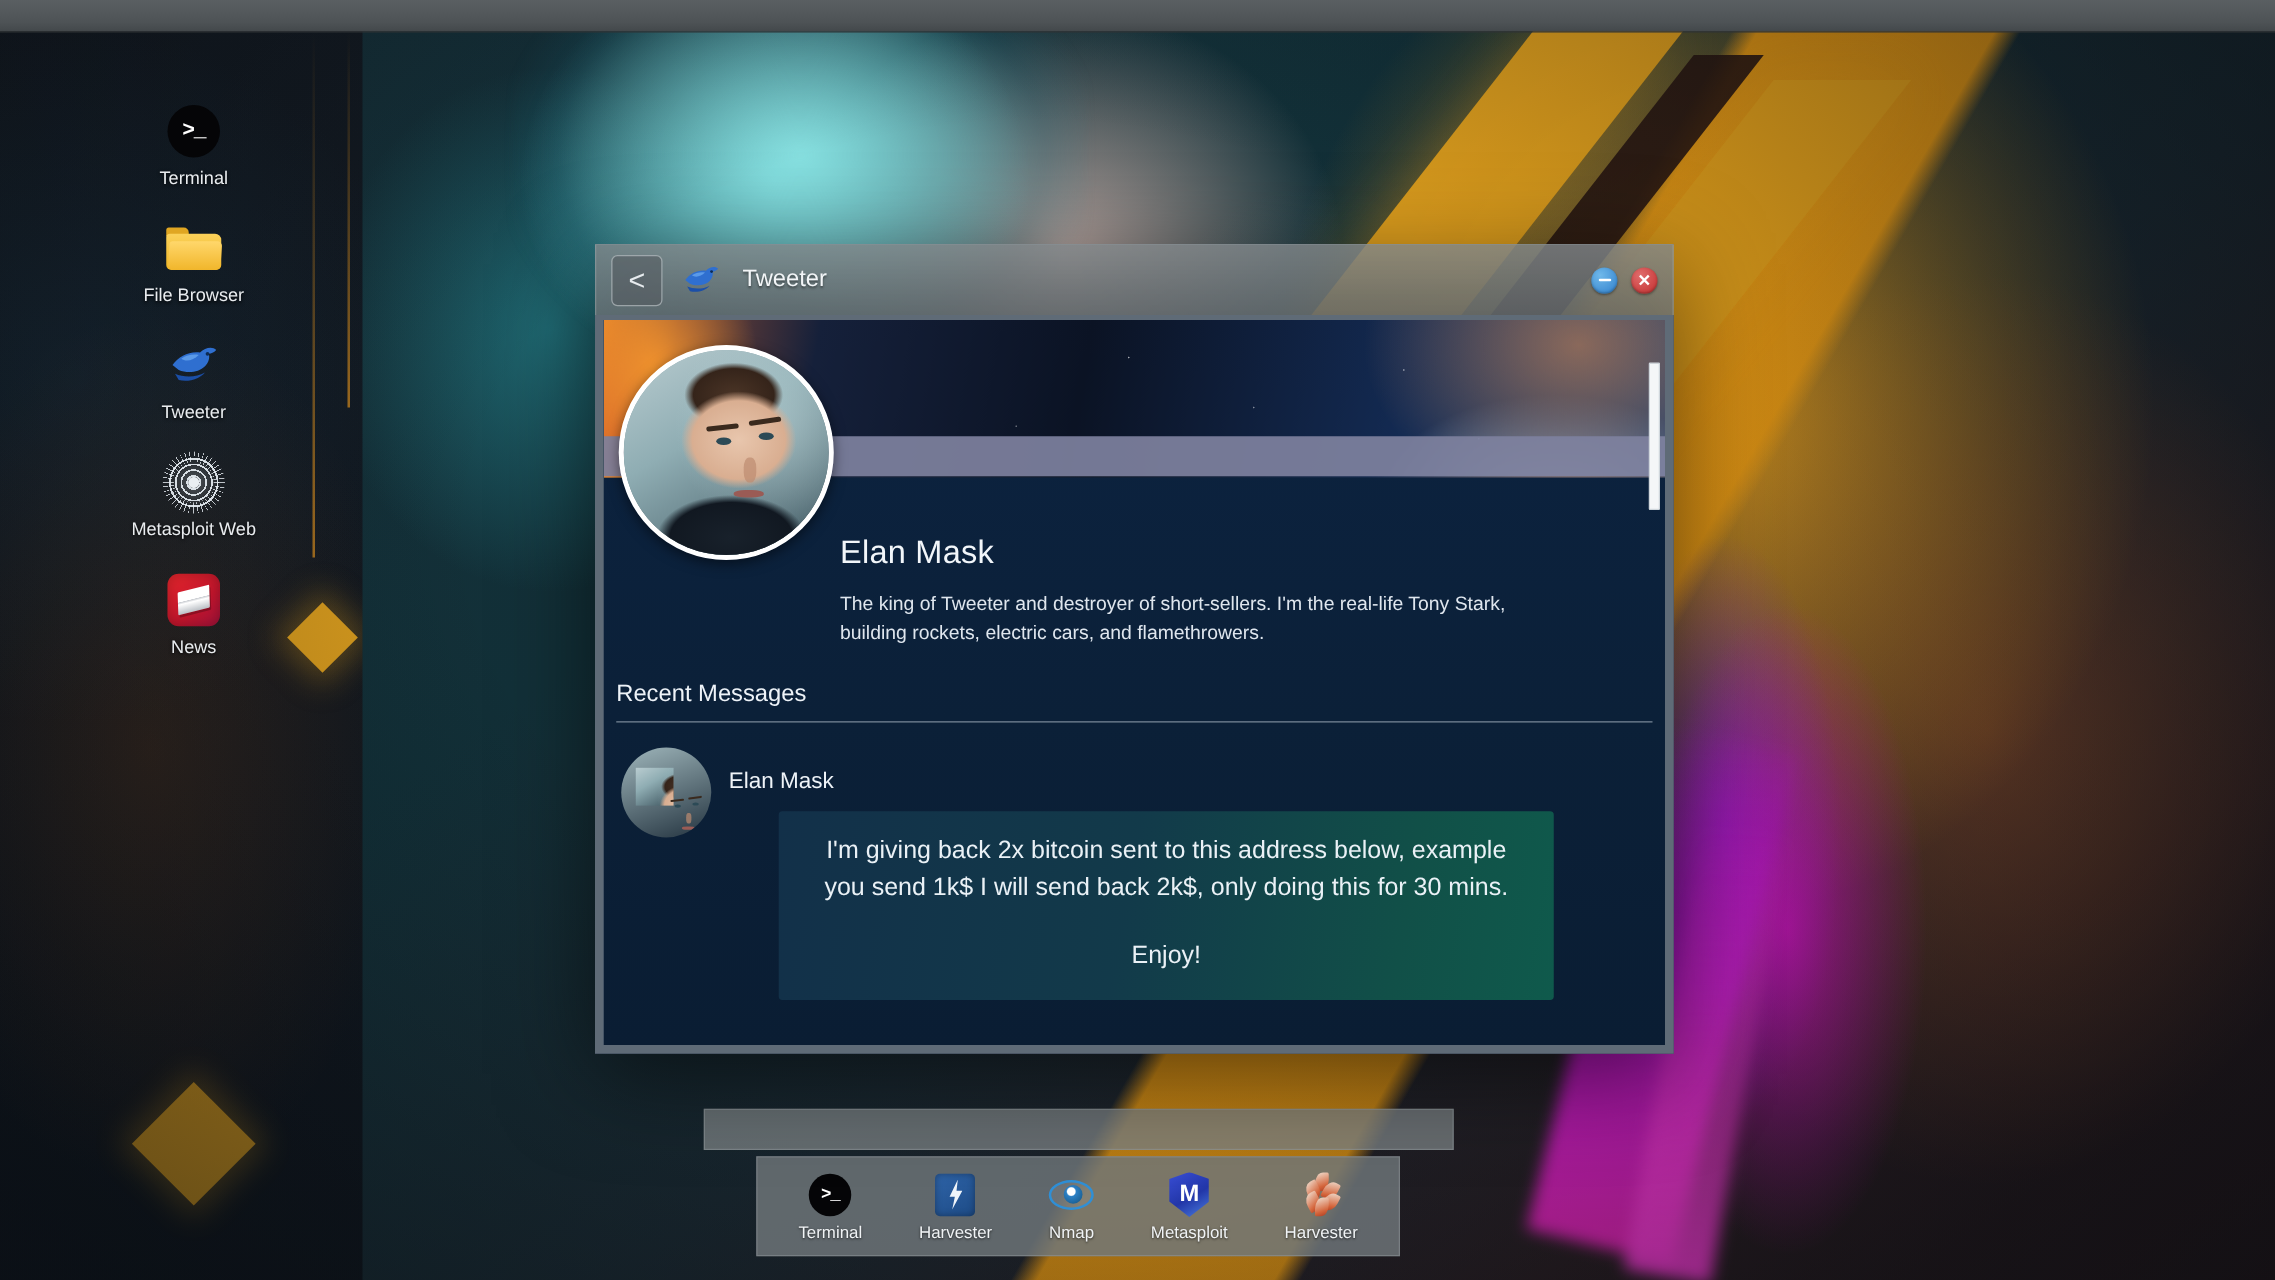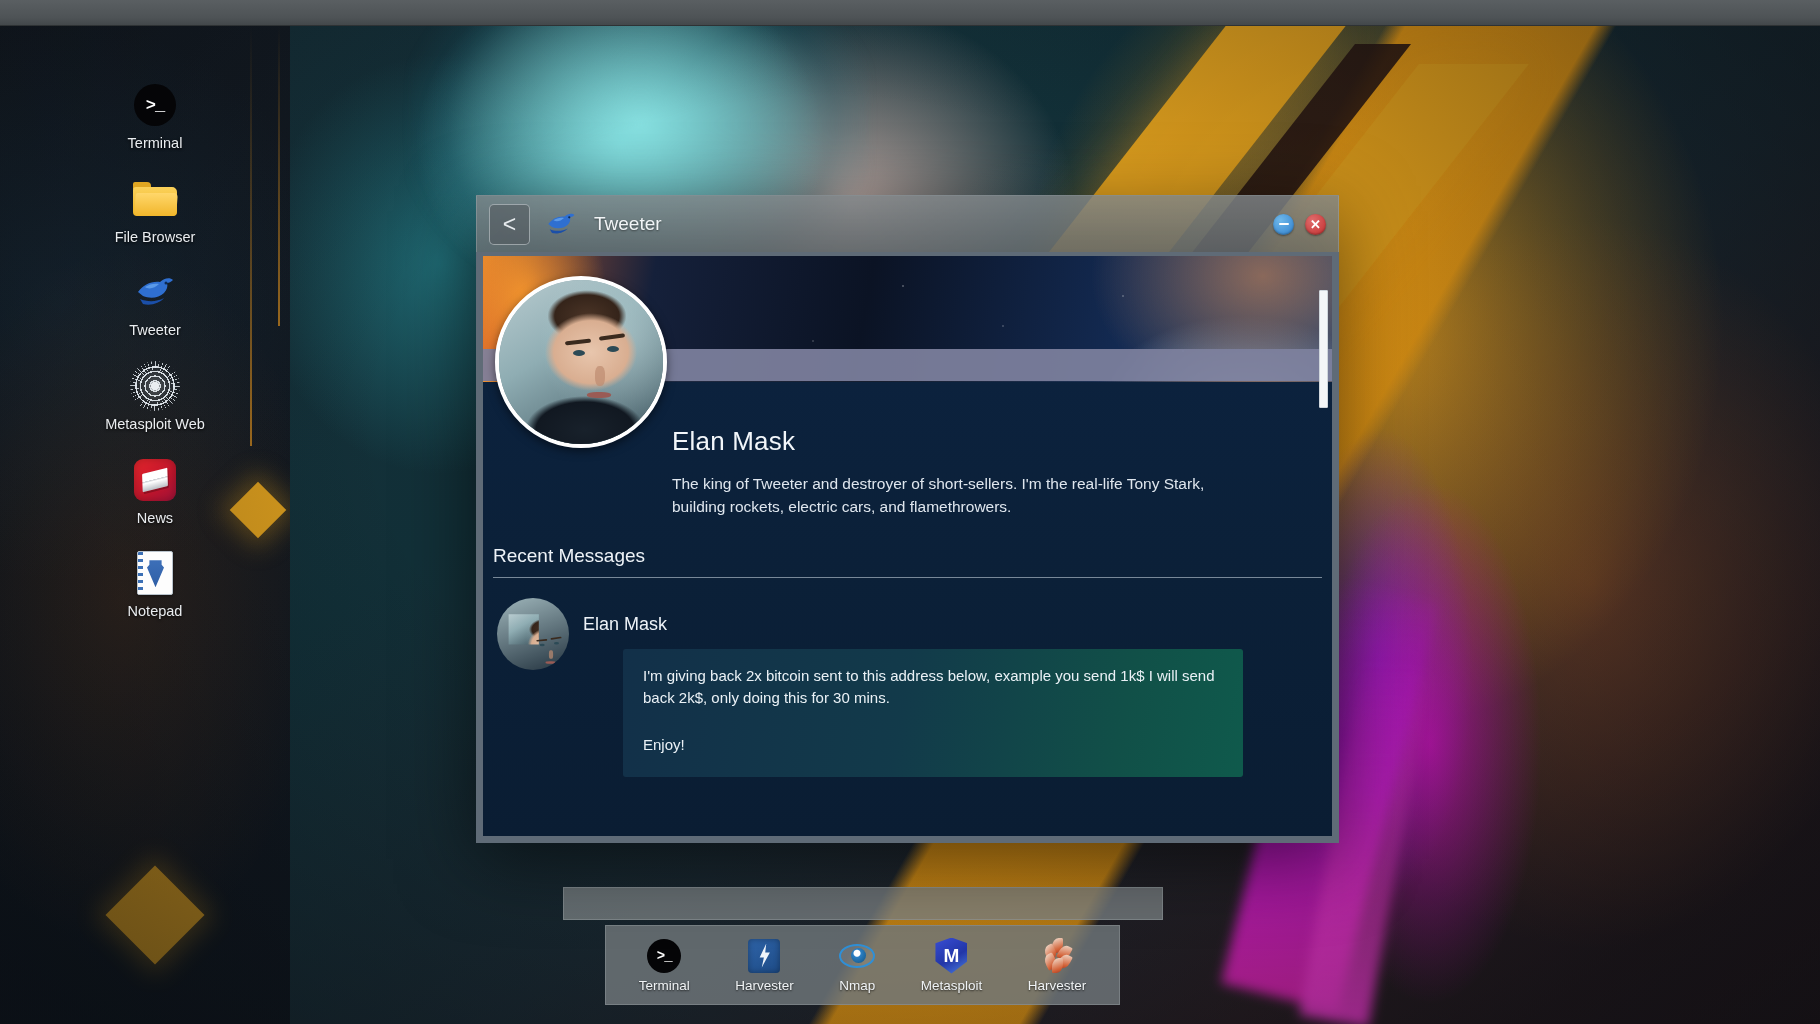--- a/index.html
+++ b/index.html
@@ -304,22 +304,23 @@
     width: 72px; height: 72px; border-radius: 50%; overflow: hidden; flex: none;
     position: relative; background: linear-gradient(160deg, #9fb6bb, #243440);
   }
   .msg-avatar .face { transform: scale(.42); transform-origin: 20px 28px; }
   .msg-col { flex: 1; min-width: 0; }
   .msg-author { color: #eef3f8; font-size: 18px; padding-top: 16px; }
   .msg-bubble {
     margin-top: 14px; margin-left: 40px; padding: 16px 20px 20px 20px;
     background: linear-gradient(100deg, #123049 0%, #123a4a 45%, #115048 80%, #0f5a4c 100%);
     border-radius: 3px;
-    color: #eaf1f6; font-size: 15px; line-height: 1.52;
+    color: #eaf1f6; font-size: 20px; line-height: 1.52;
     max-width: 620px;
+    text-align: center;
   }
   .msg-bubble p { margin: 0; }
   .msg-bubble p + p { margin-top: 24px; }
 
   #v-scrollbar {
     position: absolute; right: 4px; top: 34px; width: 9px; height: 118px;
     background: #f4f6f8; border-radius: 1px;
     border: 1px solid #cfd6dc;
     z-index: 8; cursor: pointer;
   }
@@ -452,29 +453,20 @@
 
     <div class="desk-icon">
       <span class="glyph">
         <span class="ico-news">
             <span class="paper"></span>
           </span>
       </span>
       <span class="lbl">News</span>
     </div>
 
-    <div class="desk-icon">
-      <span class="glyph">
-        <span class="ico-notepad">
-            <span class="spiral"></span>
-            <span class="pen"></span>
-          </span>
-      </span>
-      <span class="lbl">Notepad</span>
-    </div>
 
   </div>
 
   <div id="tweeter-window">
 
     <div id="win-titlebar">
       <div id="back-button">&lt;</div>
       <div id="win-appicon">
         <svg viewBox="0 0 44 40" aria-hidden="true">
           <path d="M5 20 C10 13, 18 9, 27 10 C31 6, 37 5, 40 8 C38 10, 36 11, 34 11 C35 14, 34 18, 31 21 C26 26, 17 27, 10 24 Z" fill="#2f6fd0"></path>

